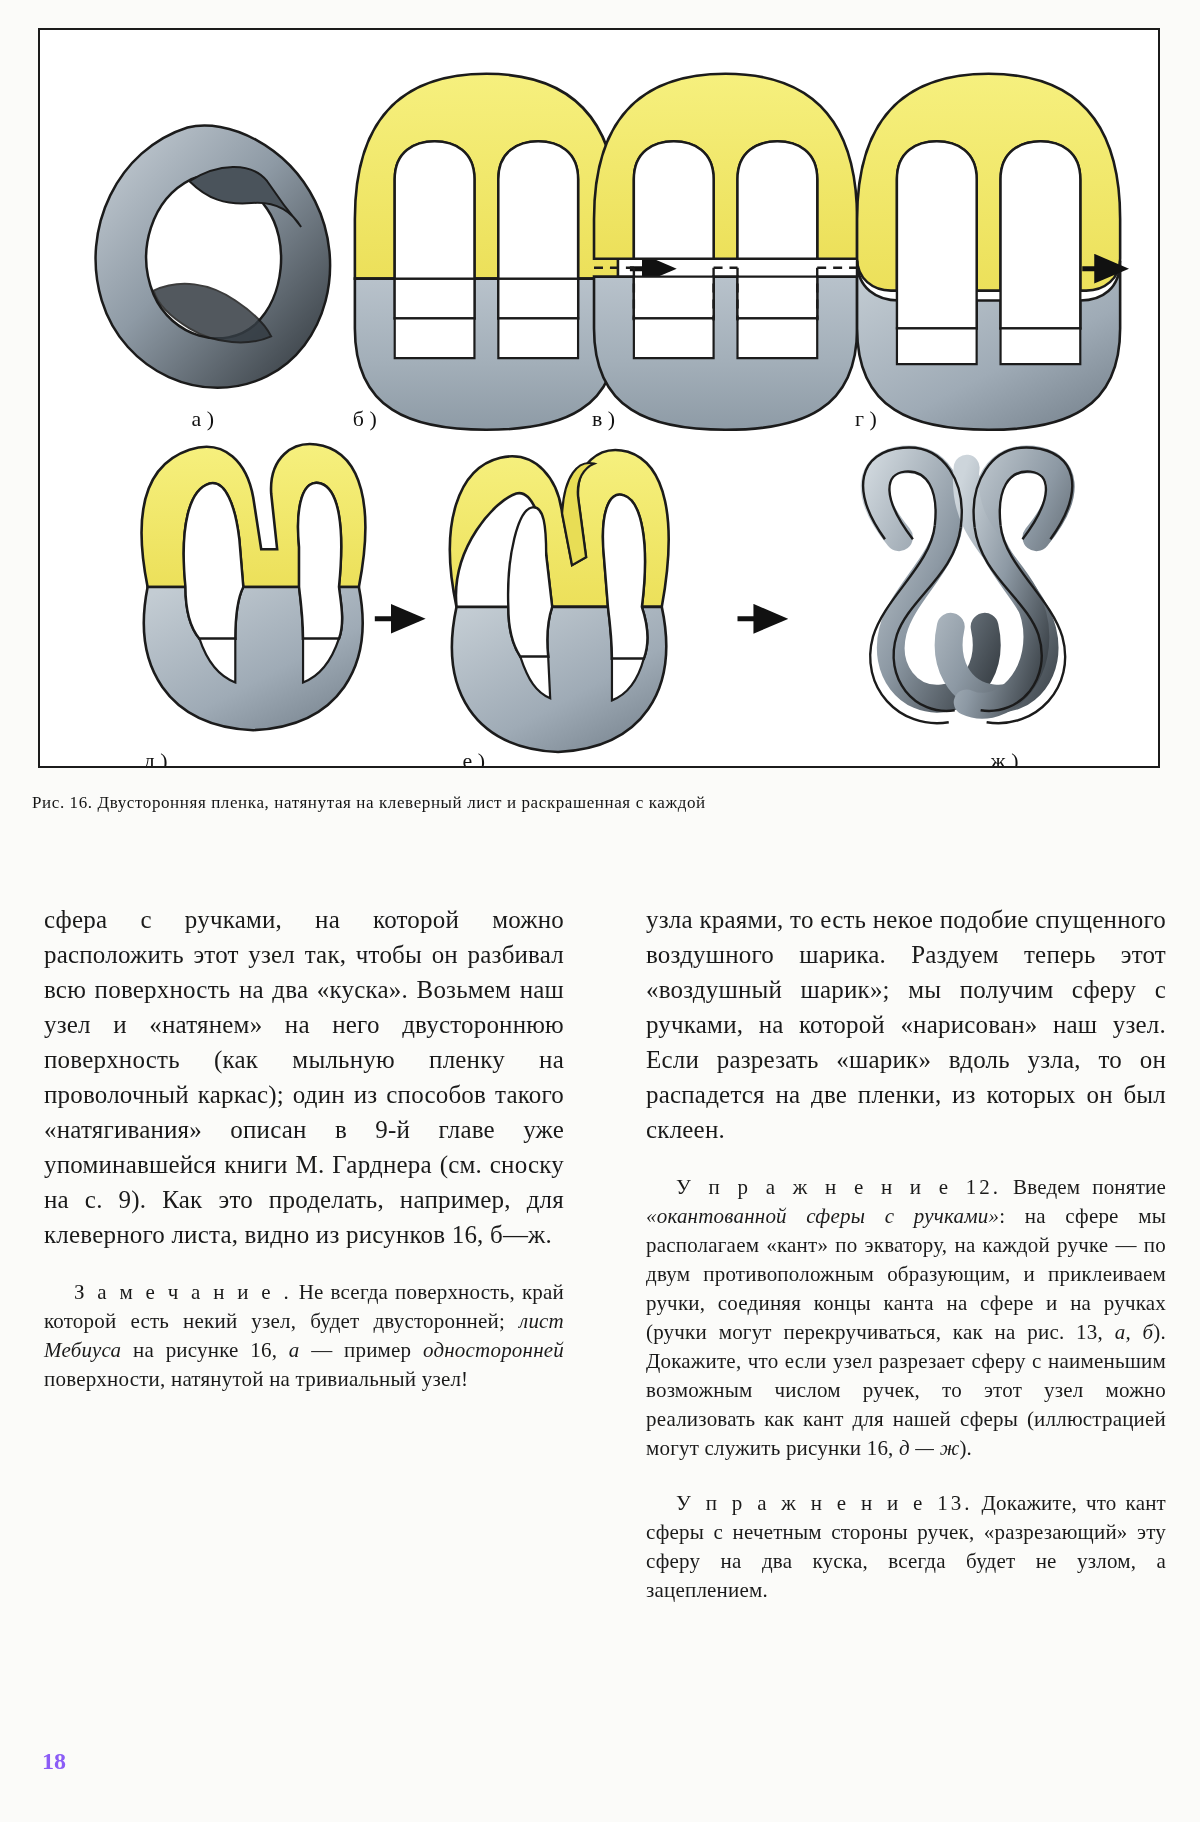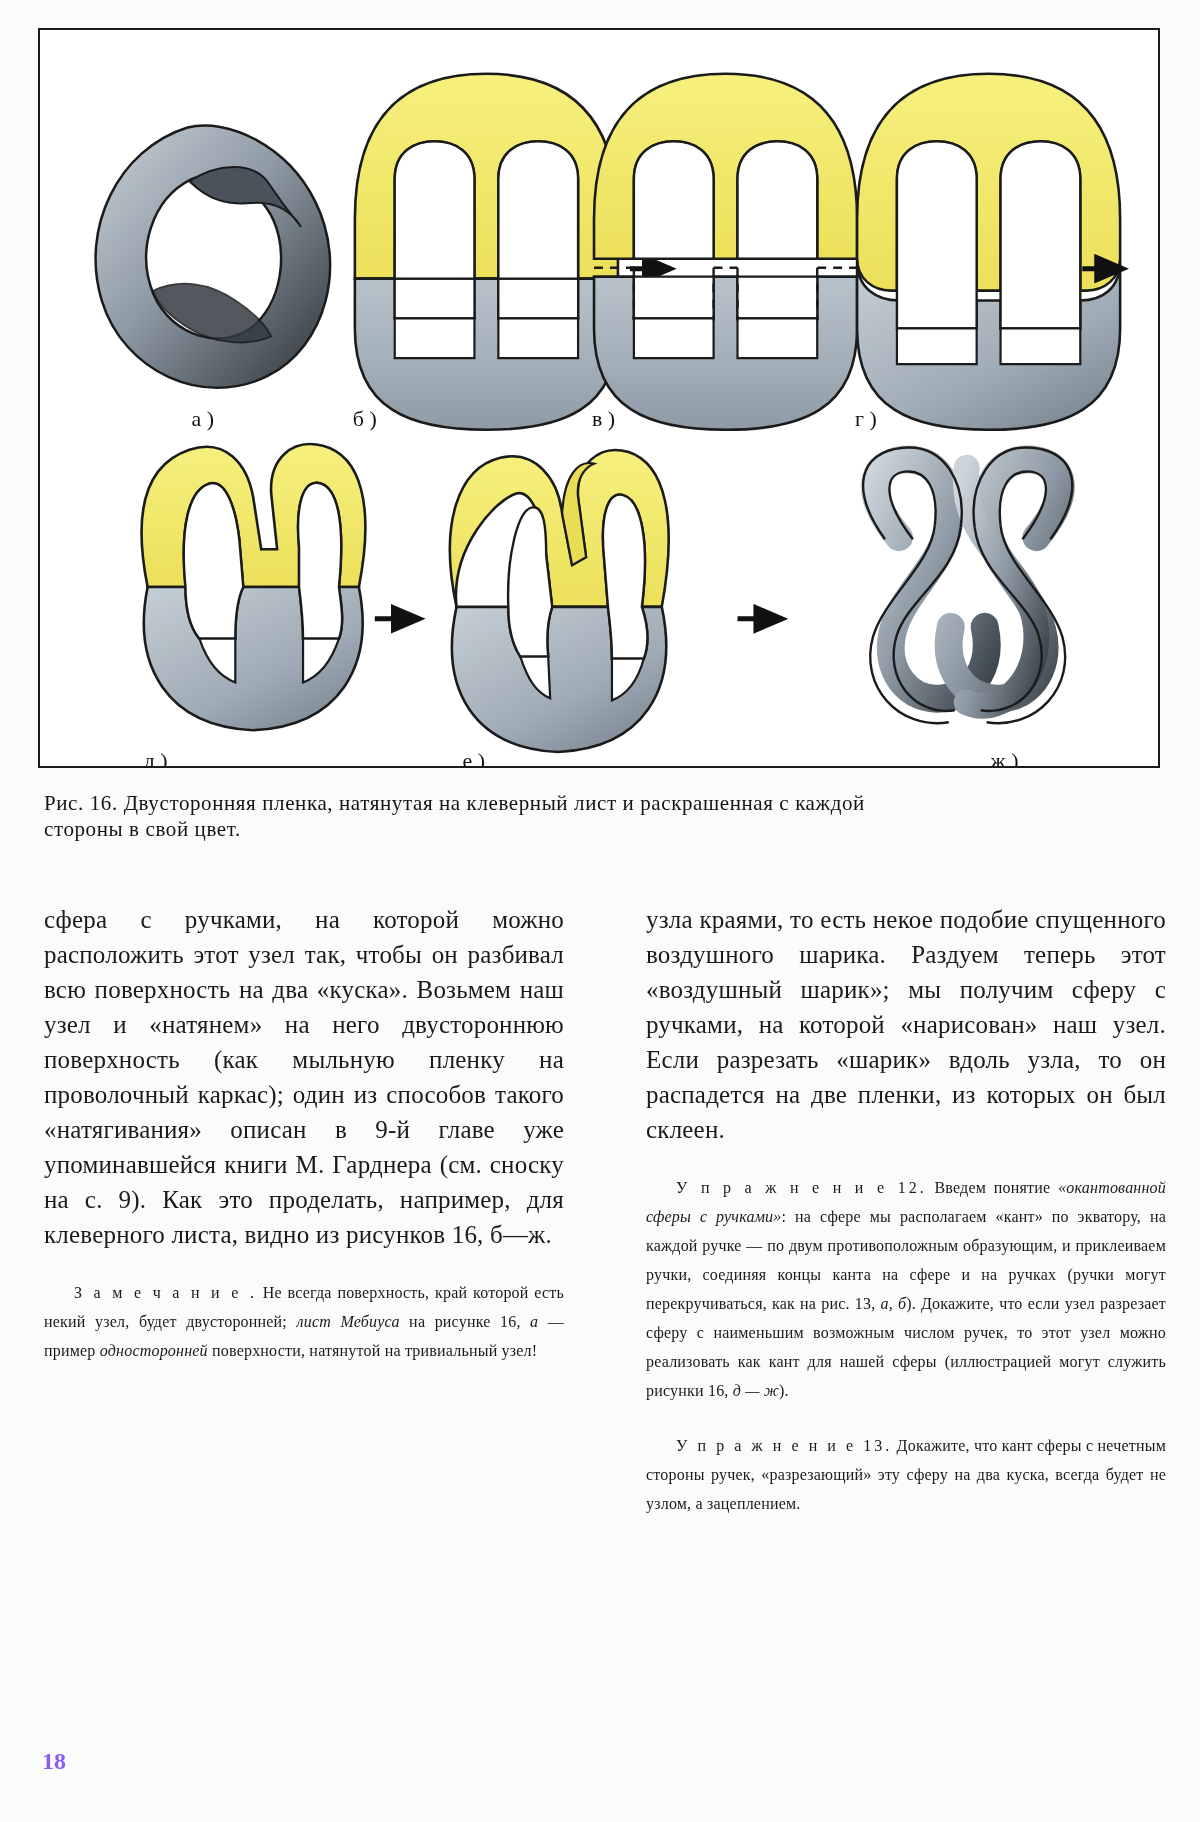--- a/index.html
+++ b/index.html
@@ -31,25 +31,25 @@
     width: 1122px;
     height: 740px;
     border: 2px solid #1b1b1b;
     background: #ffffff;
     box-sizing: border-box;
   }
   .fig-svg { display: block; width: 100%; height: 100%; }
 
   .fig-caption {
     position: absolute;
-    left: 44px;
+    left: 32px;
     top: 790px;
     width: 1110px;
     font-family: "Liberation Serif", serif;
-    font-size: 21px;
+    font-size: 17px;
     line-height: 26px;
     letter-spacing: 0.6px;
     color: #141414;
   }
   .fig-caption .l2 { display: block; }
 
   
   .columns {
     position: absolute;
     left: 44px;
@@ -71,21 +71,21 @@
     font-size: 25px;
     line-height: 35px;
     text-align: justify;
     text-justify: inter-word;
     letter-spacing: 0.2px;
   }
   p.body.indent { text-indent: 34px; }
 
   p.small {
     margin: 14px 0 0 0;
-    font-size: 16px;
+    font-size: 21px;
     line-height: 29px;
     text-align: justify;
     letter-spacing: 0.2px;
   }
   p.small.indent { text-indent: 30px; }
   .sp { letter-spacing: 3px; }
   .it { font-style: italic; }
 
   .gap { height: 12px; }
 
@@ -298,21 +298,20 @@
           <path d="M938,500 C944,548 990,572 1002,608 C1016,652 984,690 944,684"></path>
           <path d="M964,498 C968,538 1014,570 1026,610 C1040,660 1000,704 950,696"></path>
         </g>
         <text x="954" y="742" font-family="Liberation Serif, serif" font-size="22" fill="#111">ж )</text>
       </g>
     </svg>
   </div>
 
   <div class="fig-caption">
     <span>Рис. 16. Двусторонняя пленка, натянутая на клеверный лист и раскрашенная с каждой</span>
-    <span class="l2">стороны в свой цвет.</span>
   </div>
 
   <div class="columns">
 
     <div class="col col-left">
       <p class="body">сфера с ручками, на которой можно расположить этот узел так, чтобы он разбивал всю поверхность на два «куска». Возьмем наш узел и «натянем» на него двустороннюю поверхность (как мыльную пленку на проволочный каркас); один из способов такого «натягивания» описан в 9-й главе уже упоминавшейся книги М. Гарднера (см. сноску на с. 9). Как это проделать, например, для клеверного листа, видно из рисунков 16, б—ж.</p>
       <div class="gap"></div>
       <p class="small indent"><span class="sp">З а м е ч а н и е .</span><span> Не всегда поверхность, край которой есть некий узел, будет двусторонней; </span><span class="it">лист Мебиуса</span><span> на рисунке 16, </span><span class="it">а</span><span> — пример </span><span class="it">односторонней</span><span> поверхности, натянутой на тривиальный узел!</span></p>
       <div class="gap"></div>
     </div>

